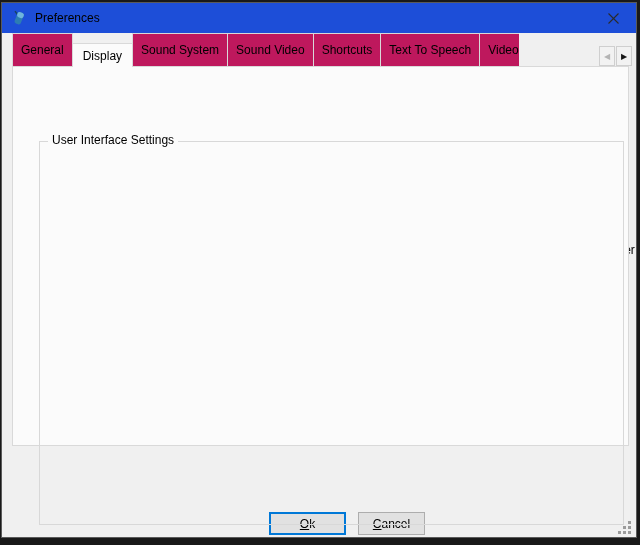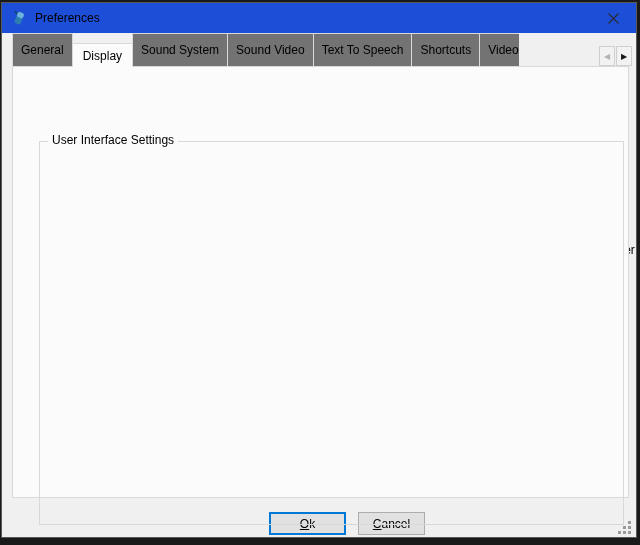--- a/index.html
+++ b/index.html
@@ -13,28 +13,28 @@
     position:absolute; left:1px; top:2px; width:636px; height:536px;
     background:#f0f0f0; border:1px solid #5a5a5a;
   }
   
   .titlebar { position:absolute; left:0; top:0; width:100%; height:30px; background:#1d4ed8; display:flex; align-items:center; }
   .app-icon { width:16px; height:16px; margin-left:9px; flex:none; }
   .title-text { font-size:12px; color:#000; margin-left:8px; }
   .close-btn { position:absolute; right:0; top:0; width:45px; height:30px; display:flex; align-items:center; justify-content:center; }
   
   .tabs { position:absolute; left:10px; top:40px; height:24px; display:flex; align-items:flex-end; }
-  .tab { height:21px; display:flex; align-items:center; padding:16px 8px; background:#737373; border:1px solid #d9d9d9; margin-right:-1px; font-size:12px; color:#000; white-space:nowrap; }
+  .tab { height:21px; display:flex; align-items:center; padding:16px 8px; background:#be185d; border:1px solid #d9d9d9; margin-right:-1px; font-size:12px; color:#000; white-space:nowrap; }
   .tab.active { height:24px; background:#fbfbfb; border-bottom:none; z-index:2; padding:2px 10px; }
   .tab.truncated { max-width:40px; overflow:hidden; padding-right:0; border-right:none; }
   .tab-scroll { position:absolute; top:43px; width:16px; height:20px; display:flex; align-items:center; justify-content:center; font-family:"DejaVu Sans",sans-serif; font-size:8px; background:#f2f2f2; border:1px solid #cfcfcf; z-index:3; }
   .tab-scroll.left { left:597px; color:#b4b4b4; }
   .tab-scroll.right { left:614px; color:#161616; }
   
-  .page { position:absolute; left:10px; top:63px; width:617px; height:432px; background:#fbfbfb; border:1px solid #d9d9d9; z-index:1; }
+  .page { position:absolute; left:10px; top:63px; width:617px; height:380px; background:#fbfbfb; border:1px solid #d9d9d9; z-index:1; }
   
   .groupbox { position:absolute; left:26px; top:74px; width:585px; height:384px; border:1px solid #d8d8d8; }
   .groupbox-title { position:absolute; left:8px; top:-9px; background:#fbfbfb; padding:0 4px; font-size:12px; color:#000; white-space:nowrap; }
   
   .row { position:absolute; height:20px; display:flex; align-items:center; font-size:12px; color:#000; white-space:nowrap; }
   .cb { width:13px; height:13px; border:1px solid #4a4a4a; background:#fff; margin-right:6px; display:flex; align-items:center; justify-content:center; flex:none; }
   .cb .mk { display:none; font-family:"DejaVu Sans",sans-serif; font-size:11px; line-height:1; color:#1b1b1b; margin-top:-1px; }
   .cb.on .mk { display:block; }
   .u { text-decoration:underline; }
   
@@ -77,22 +77,22 @@
         <line x1="10.5" y1="0.5" x2="0.5" y2="10.5" stroke="#2b2b2b" stroke-width="1.1"></line>
       </svg>
     </div>
   </div>
 
   <div class="tabs">
     <div class="tab">General</div>
     <div class="tab active">Display</div>
     <div class="tab">Sound System</div>
     <div class="tab">Sound Video</div>
+    <div class="tab">Shortcuts</div>
     <div class="tab">Text To Speech</div>
-    <div class="tab">Shortcuts</div>
     <div class="tab truncated">Video</div>
   </div>
   <div class="tab-scroll left">◀</div>
   <div class="tab-scroll right">▶</div>
 
   <div class="page">
     <div class="groupbox">
       <span class="groupbox-title">User Interface Settings</span>
     </div>
   </div>

